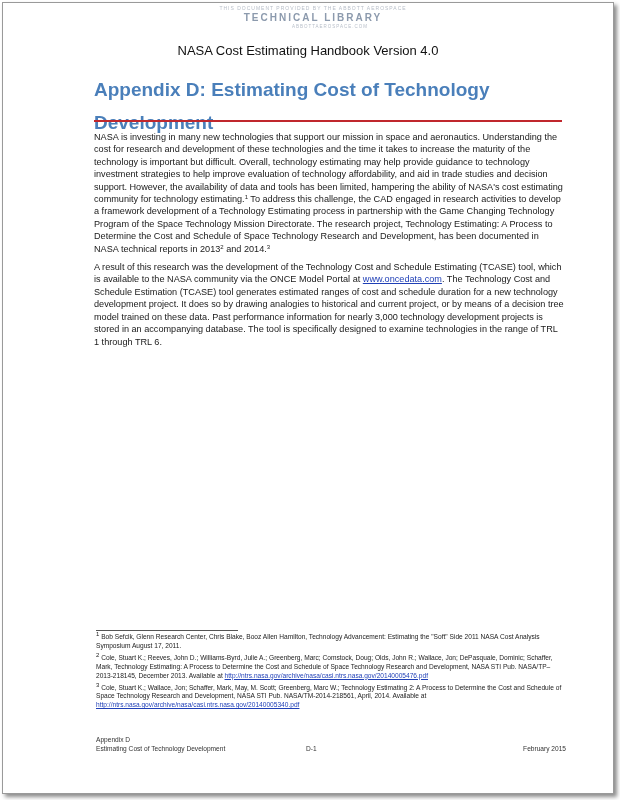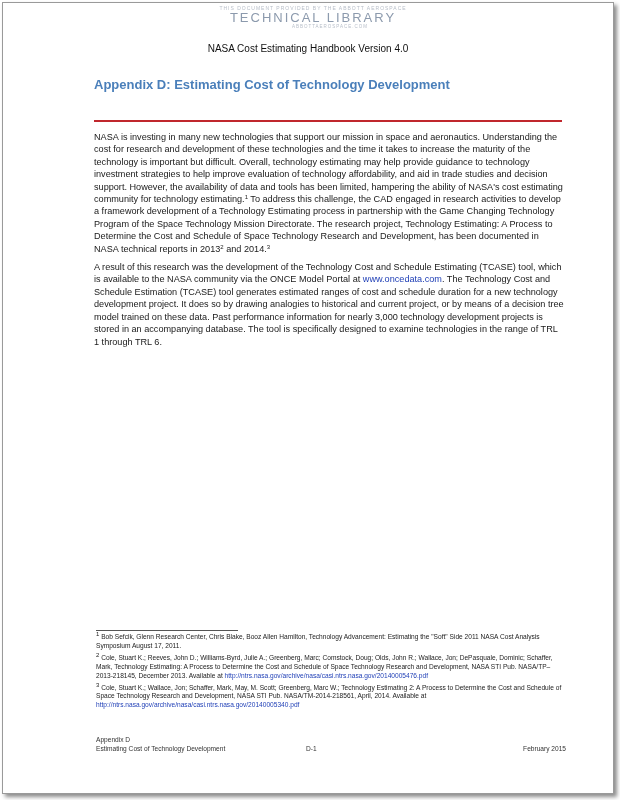--- a/index.html
+++ b/index.html
@@ -16,41 +16,41 @@
     width: 610px; height: 790px;
     background: #fff;
     border: 1px solid #9a9a9a;
     box-shadow: 3px 3px 4px rgba(0,0,0,0.45);
   }
   .logo {
     position: absolute; left: 205px; top: 2px; width: 210px; height: 28px;
     text-align: center; color: #9aa6b4;
   }
   .logo .top { font-size: 5px; letter-spacing: 1px; color: #b7bec8; line-height: 6px; }
-  .logo .main { font-size: 13px; letter-spacing: 2px; font-weight: normal; color: #8c9aad; line-height: 13px; }
+  .logo .main { font-size: 10px; letter-spacing: 2px; font-weight: bold; color: #8c9aad; line-height: 13px; }
   .logo .sub { font-size: 4.5px; letter-spacing: 1px; color: #b7bec8; line-height: 6px; text-align: right; padding-right: 50px; }
   .running-head {
     position: absolute; left: 0; right: 0; top: 40px;
-    text-align: center; font-size: 10px; color: #111;
+    text-align: center; font-size: 13px; color: #111;
   }
   .title {
     position: absolute; left: 91px; top: 70px; width: 440px;
-    font-size: 13px; font-weight: bold; color: #4a7fba; line-height: 24px;
+    font-size: 19px; font-weight: bold; color: #4a7fba; line-height: 33px;
   }
   .title-rule {
     position: absolute; left: 91px; top: 117px; width: 468px; height: 2px;
     background: #c0272d;
   }
   .body {
     position: absolute; left: 91px; top: 128px; width: 470px;
     font-size: 9.15px; line-height: 12.4px; color: #1a1a1a;
   }
   .body p { margin: 0 0 6px 0; }
   .body sup, .fn sup { font-size: 6px; vertical-align: 3px; line-height: 0; }
-  a.link { color: #1f3fb6; }
+  a.link { color: #1f3fb6; text-decoration: underline; }
   .fn-rule {
     position: absolute; left: 93px; top: 627px; width: 142px; height: 1px; background: #555;
   }
   .footnotes {
     position: absolute; left: 93px; top: 630px; width: 470px;
     font-size: 6.6px; line-height: 8.9px; color: #222;
   }
   .fn { margin: 0 0 3px 0; padding-left: 0; }
   .footer {
     position: absolute; left: 93px; top: 732px; width: 470px;

